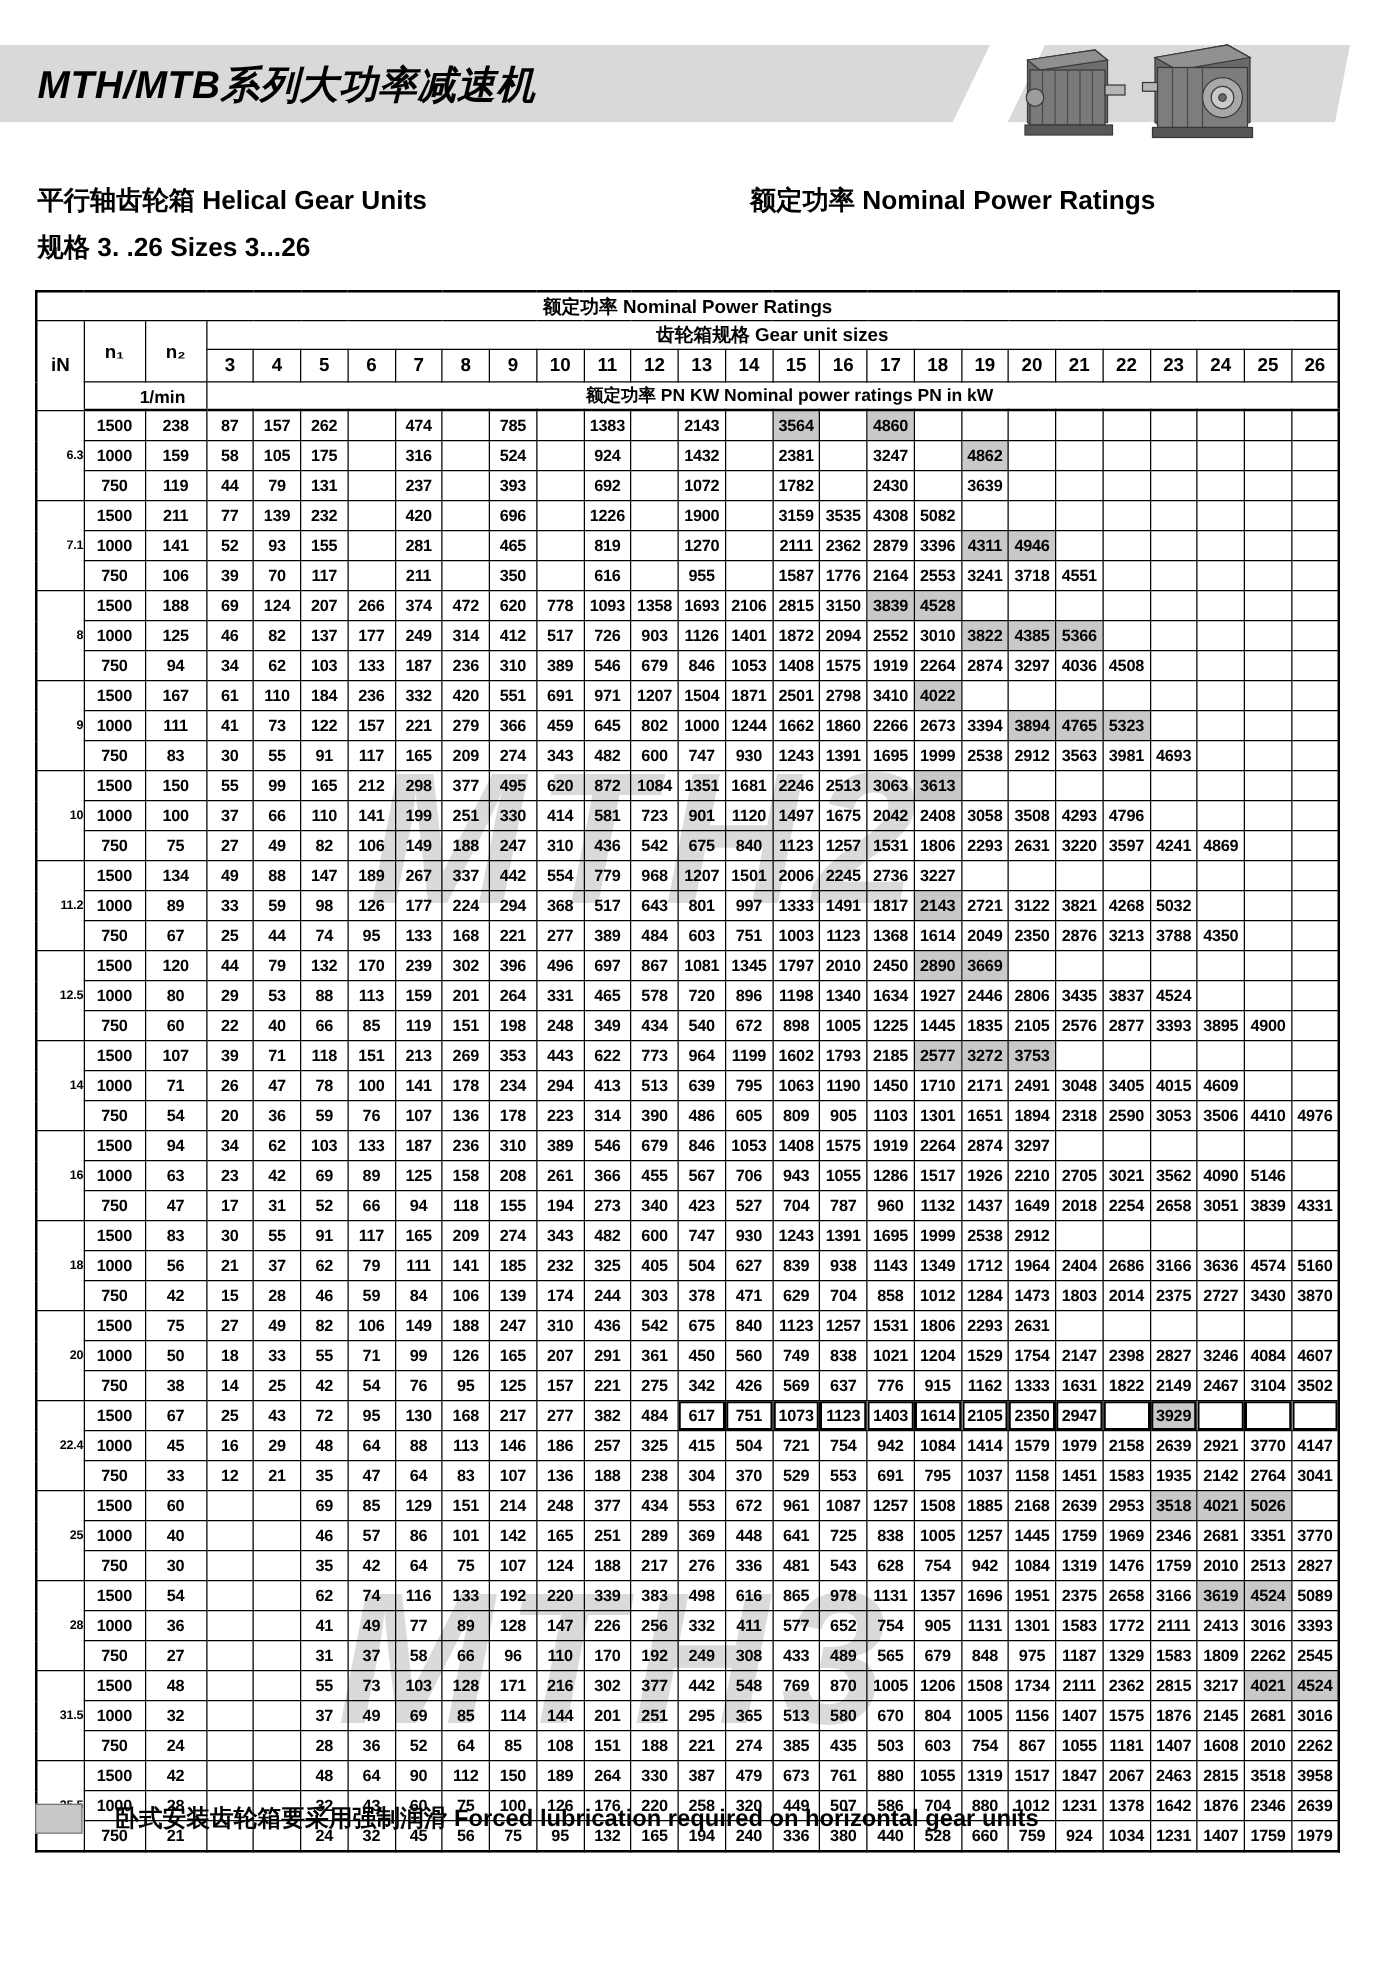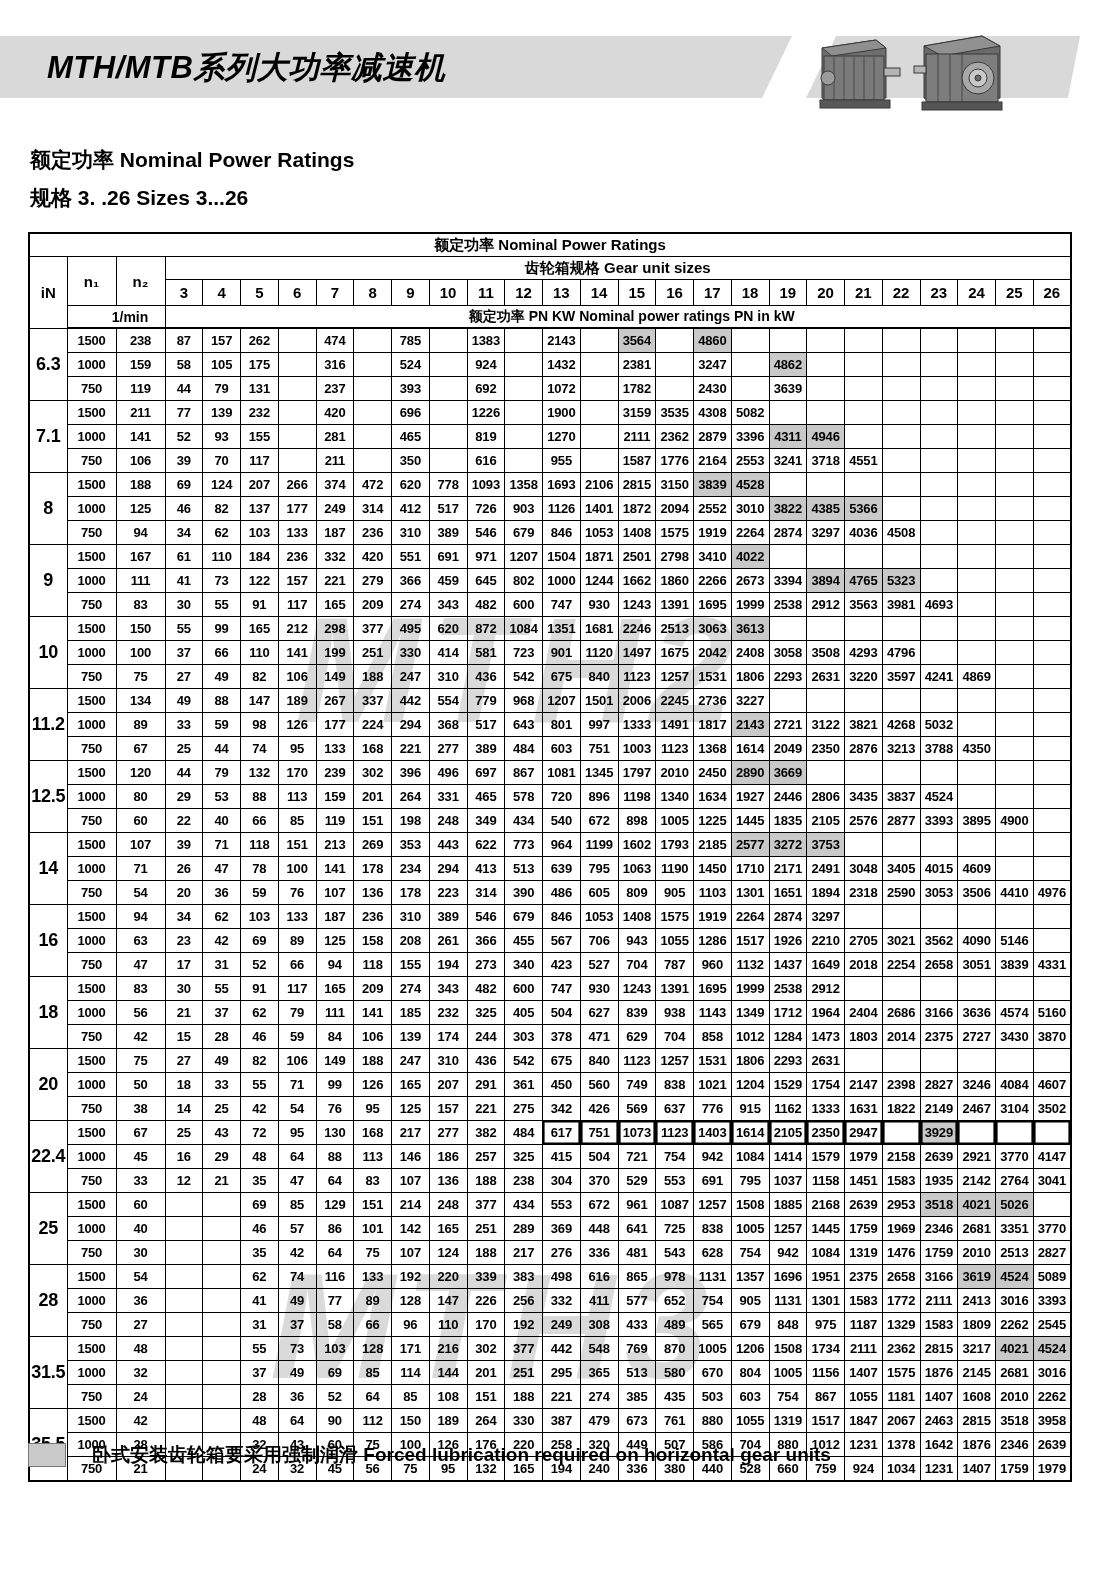--- a/index.html
+++ b/index.html
@@ -5,21 +5,21 @@
   html,body{margin:0;padding:0;}
   body{
     width:1100px;height:1583px;position:relative;background:#fff;
     font-family:"Liberation Sans","DejaVu Sans",sans-serif;color:#000;overflow:hidden;
   }
   
   .band{position:absolute;top:36px;left:0;height:62px;background:#d9d9d9;z-index:0;}
   .band1{width:792px;clip-path:polygon(0 0,100% 0,calc(100% - 30px) 100%,0 100%);}
   .band2{left:806px;width:274px;clip-path:polygon(30px 0,100% 0,calc(100% - 12px) 100%,0 100%);}
   .page-title{
-    position:absolute;top:47px;left:47px;z-index:2;
+    position:absolute;top:47px;left:30px;z-index:2;
     font-size:31px;font-weight:800;font-style:italic;letter-spacing:0.5px;white-space:nowrap;
   }
   .gearpics{position:absolute;top:26px;left:812px;z-index:2;display:flex;gap:8px;align-items:flex-end;}
   .subhead{position:absolute;left:30px;width:1040px;z-index:2;display:flex;font-size:21px;font-weight:bold;white-space:nowrap;}
   .subhead .l{width:570px;}
   .sub1{top:146px;}
   .sub2{top:184px;}
   
   .wm{
     position:absolute;z-index:1;font-style:italic;font-weight:bold;color:#bdbdbd;opacity:.55;
@@ -31,21 +31,21 @@
   .tablewrap{position:absolute;top:232px;left:28px;z-index:2;}
   table{border-collapse:collapse;table-layout:fixed;width:1044px;border:2.5px solid #000;background:transparent;}
   th,td{border:1px solid #000;text-align:center;vertical-align:middle;padding:0;overflow:hidden;white-space:nowrap;background:transparent;}
   thead th{font-weight:bold;}
   .t-title{height:22px;font-size:15px;}
   .t-sizes{height:22px;font-size:15px;}
   .t-num{height:25px;font-size:15px;}
   .t-unit{height:21px;font-size:14px;padding-left:28px;}
   thead tr:last-child th{border-bottom:2px solid #000;}
   tbody td{height:23px;font-size:13px;font-weight:bold;letter-spacing:-0.2px;}
-  tbody td.incell{font-size:18px;}
+  tbody td.incell{font-size:10px;text-align:right;}
   tr.blk td{border-top:1.8px solid #000;}
   .bR{border-right:1.8px solid #000;}
   .c-in{width:38px;}
   .c-n{width:49px;}
   td.hl{background:var(--hl,#c9c9c9);}
   td.bd{box-shadow:inset 0 0 0 1.6px #000;}
   
   .legend{position:absolute;top:1442px;left:28px;z-index:2;display:flex;align-items:center;gap:26px;}
   .legend .swatch{width:36px;height:22px;background:#c9c9c9;border:1px solid #777;}
   .legend .text{font-size:19px;font-weight:bold;white-space:nowrap;}
@@ -81,20 +81,21 @@
     <line x1="50" y1="28" x2="50" y2="76" stroke="#4a4a4a"></line>
     <circle cx="66" cy="52" r="16" fill="#a8a8a8" stroke="#383838"></circle>
     <circle cx="66" cy="52" r="9" fill="#c9c9c9" stroke="#383838"></circle>
     <circle cx="66" cy="52" r="3" fill="#6a6a6a" stroke="#383838"></circle>
     <rect x="2" y="40" width="12" height="7" fill="#b5b5b5" stroke="#383838"></rect>
     <rect x="10" y="76" width="80" height="8" fill="#555" stroke="#383838"></rect>
   </svg>
 </div>
 
 <div class="subhead sub1">
+  <span class="l">平行轴齿轮箱  Helical Gear Units</span>
   <span class="r">额定功率  Nominal Power Ratings</span>
 </div>
 <div class="subhead sub2">
   <span class="r">规格 3. .26   Sizes 3...26</span>
 </div>
 
 <div class="wm wm1">MTH2</div>
 <div class="wm wm2">MTH3</div>
 
 <div class="tablewrap">

